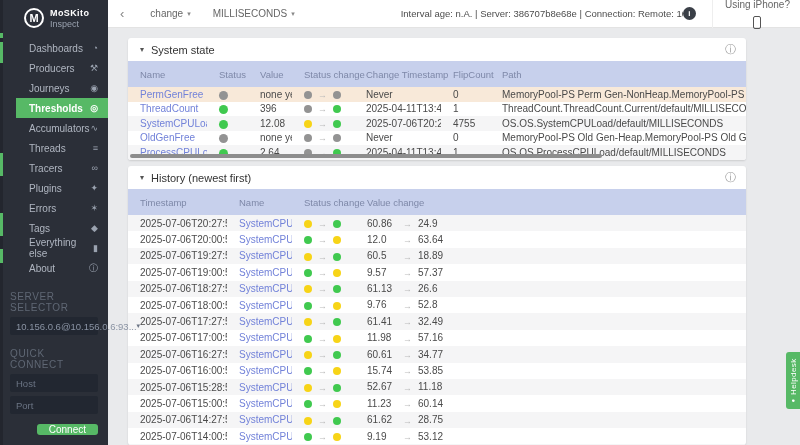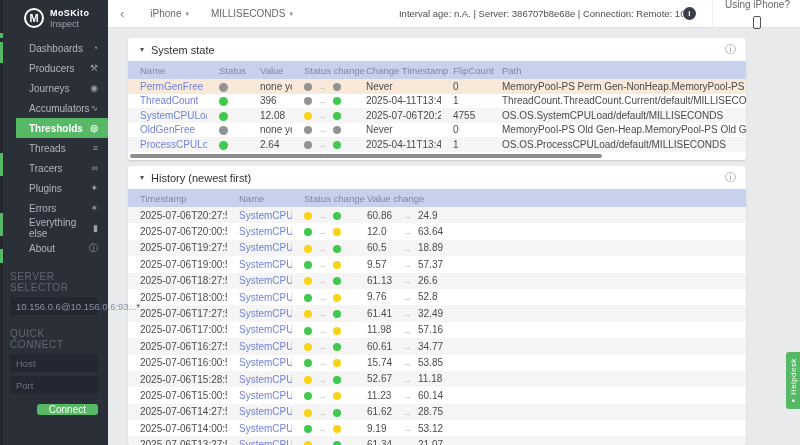--- a/index.html
+++ b/index.html
@@ -54,21 +54,21 @@
   #panel-history { top:166px; height:279px; }
   .panel-title { display:flex; align-items:center; height:23px; padding:0 10px 0 12px; }
   .panel-title .sec-caret { font-size:8px; color:#555; margin-right:7px; cursor:pointer; }
   .panel-title .sec-text { font-size:11px; color:#333; flex:1; }
   .panel-title .sec-info { color:#9a9a9a; font-size:11px; cursor:pointer; }
 
   table { border-collapse:collapse; table-layout:fixed; }
   #system-table { width:760px; }
   #history-table { width:618px; }
   th { background:#c7d0ec; color:#7e88a8; font-weight:normal; font-size:9.5px; text-align:left;
-    height:18px; padding:0 4px 0 12px; white-space:nowrap; }
+    height:26px; padding:0 4px 0 12px; white-space:nowrap; }
   td { font-size:10px; color:#4a4a4a; padding:0 4px 0 12px; white-space:nowrap; overflow:hidden; }
   #system-table td { height:14.5px; }
   #history-table td { height:16.4px; }
   tr.stripe td { background:#f5f5f6; }
   tr.hl td { background:#f8e9d9; }
   a.tlink { color:#7282d9; text-decoration:none; cursor:pointer; }
   .dot { display:inline-block; border-radius:50%; vertical-align:middle; }
   .dot.d9 { width:9px; height:9px; }
   .dot.d8 { width:8px; height:8px; }
   .dot.gray { background:#939393; } .dot.green { background:#40c94f; } .dot.yellow { background:#f7d417; }
@@ -110,43 +110,47 @@
           <span class="nav-icon">◔</span>
         </div>
         <div class="nav-item">
           <span class="nav-label">Producers</span>
           <span class="nav-icon">⚒</span>
         </div>
         <div class="nav-item">
           <span class="nav-label">Journeys</span>
           <span class="nav-icon">◉</span>
         </div>
-        <div class="nav-item">
-          <span class="nav-label">Accumulators</span>
-          <span class="nav-icon">∿</span>
-        </div>
         <div class="nav-item active">
           <span class="nav-label">Thresholds</span>
           <span class="nav-icon">◎</span>
         </div>
         <div class="nav-item">
+          <span class="nav-label">Accumulators</span>
+          <span class="nav-icon">∿</span>
+        </div>
+        <div class="nav-item">
           <span class="nav-label">Threads</span>
           <span class="nav-icon">≡</span>
         </div>
         <div class="nav-item">
           <span class="nav-label">Tracers</span>
           <span class="nav-icon">∞</span>
         </div>
         <div class="nav-item">
           <span class="nav-label">Plugins</span>
           <span class="nav-icon">✦</span>
         </div>
         <div class="nav-item">
           <span class="nav-label">Errors</span>
           <span class="nav-icon">✶</span>
+        </div>
+        <div class="nav-item">
+          <span class="nav-label">Tags</span>
+          <span class="nav-icon">◆</span>
         </div>
         <div class="nav-item">
           <span class="nav-label">Everything else</span>
           <span class="nav-icon">▮</span>
         </div>
         <div class="nav-item">
           <span class="nav-label">About</span>
           <span class="nav-icon">ⓘ</span>
         </div>
       </div>
@@ -157,21 +161,21 @@
     </div>
     <div class="side-label">QUICK CONNECT</div>
     <input class="side-field" id="host-input" placeholder="Host" style="">
     <input class="side-field" id="port-input" placeholder="Port" style="">
     <button id="connect-btn">Connect</button>
   </div>
 
   <div id="topbar">
     <span id="collapse-btn">‹</span>
     <span class="top-dd" id="dd-interval">
-      <span>iPhone</span>
+      <span>change</span>
       <span class="dd-caret">▾</span>
     </span>
     <span class="top-dd" id="dd-unit">
       <span>MILLISECONDS</span>
       <span class="dd-caret">▾</span>
     </span>
     <span id="server-info">Interval age: n.A. | Server: 386707b8e68e | Connection: Remote: 10.156.0.6@10.156.0.6:9301</span>
     <span id="top-info-icon">i</span>
     <span id="top-divider"></span>
     <span id="iphone-link">

